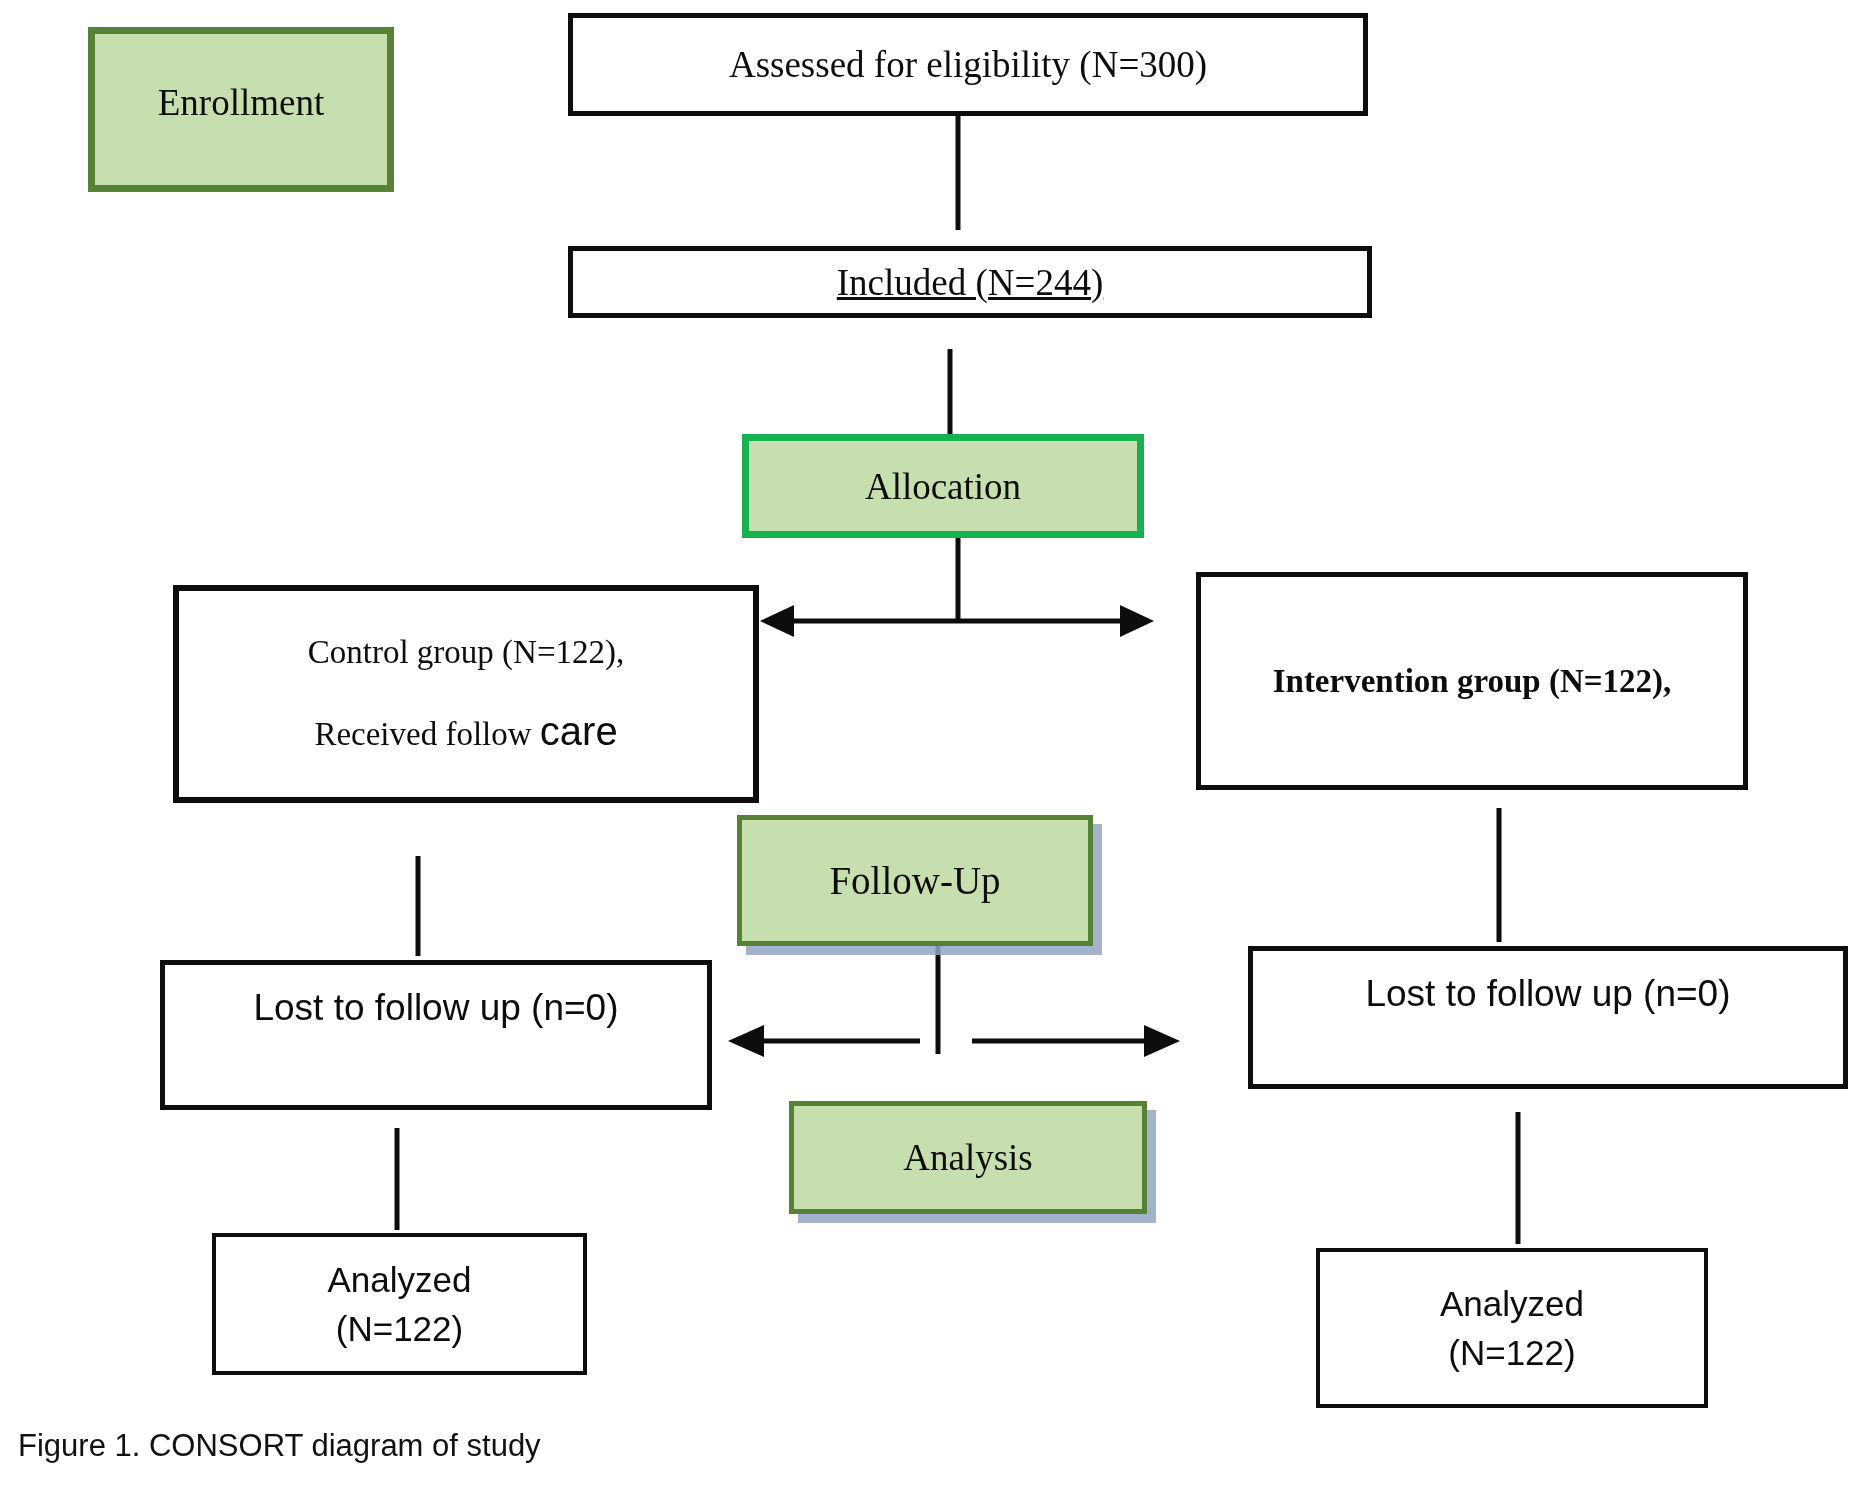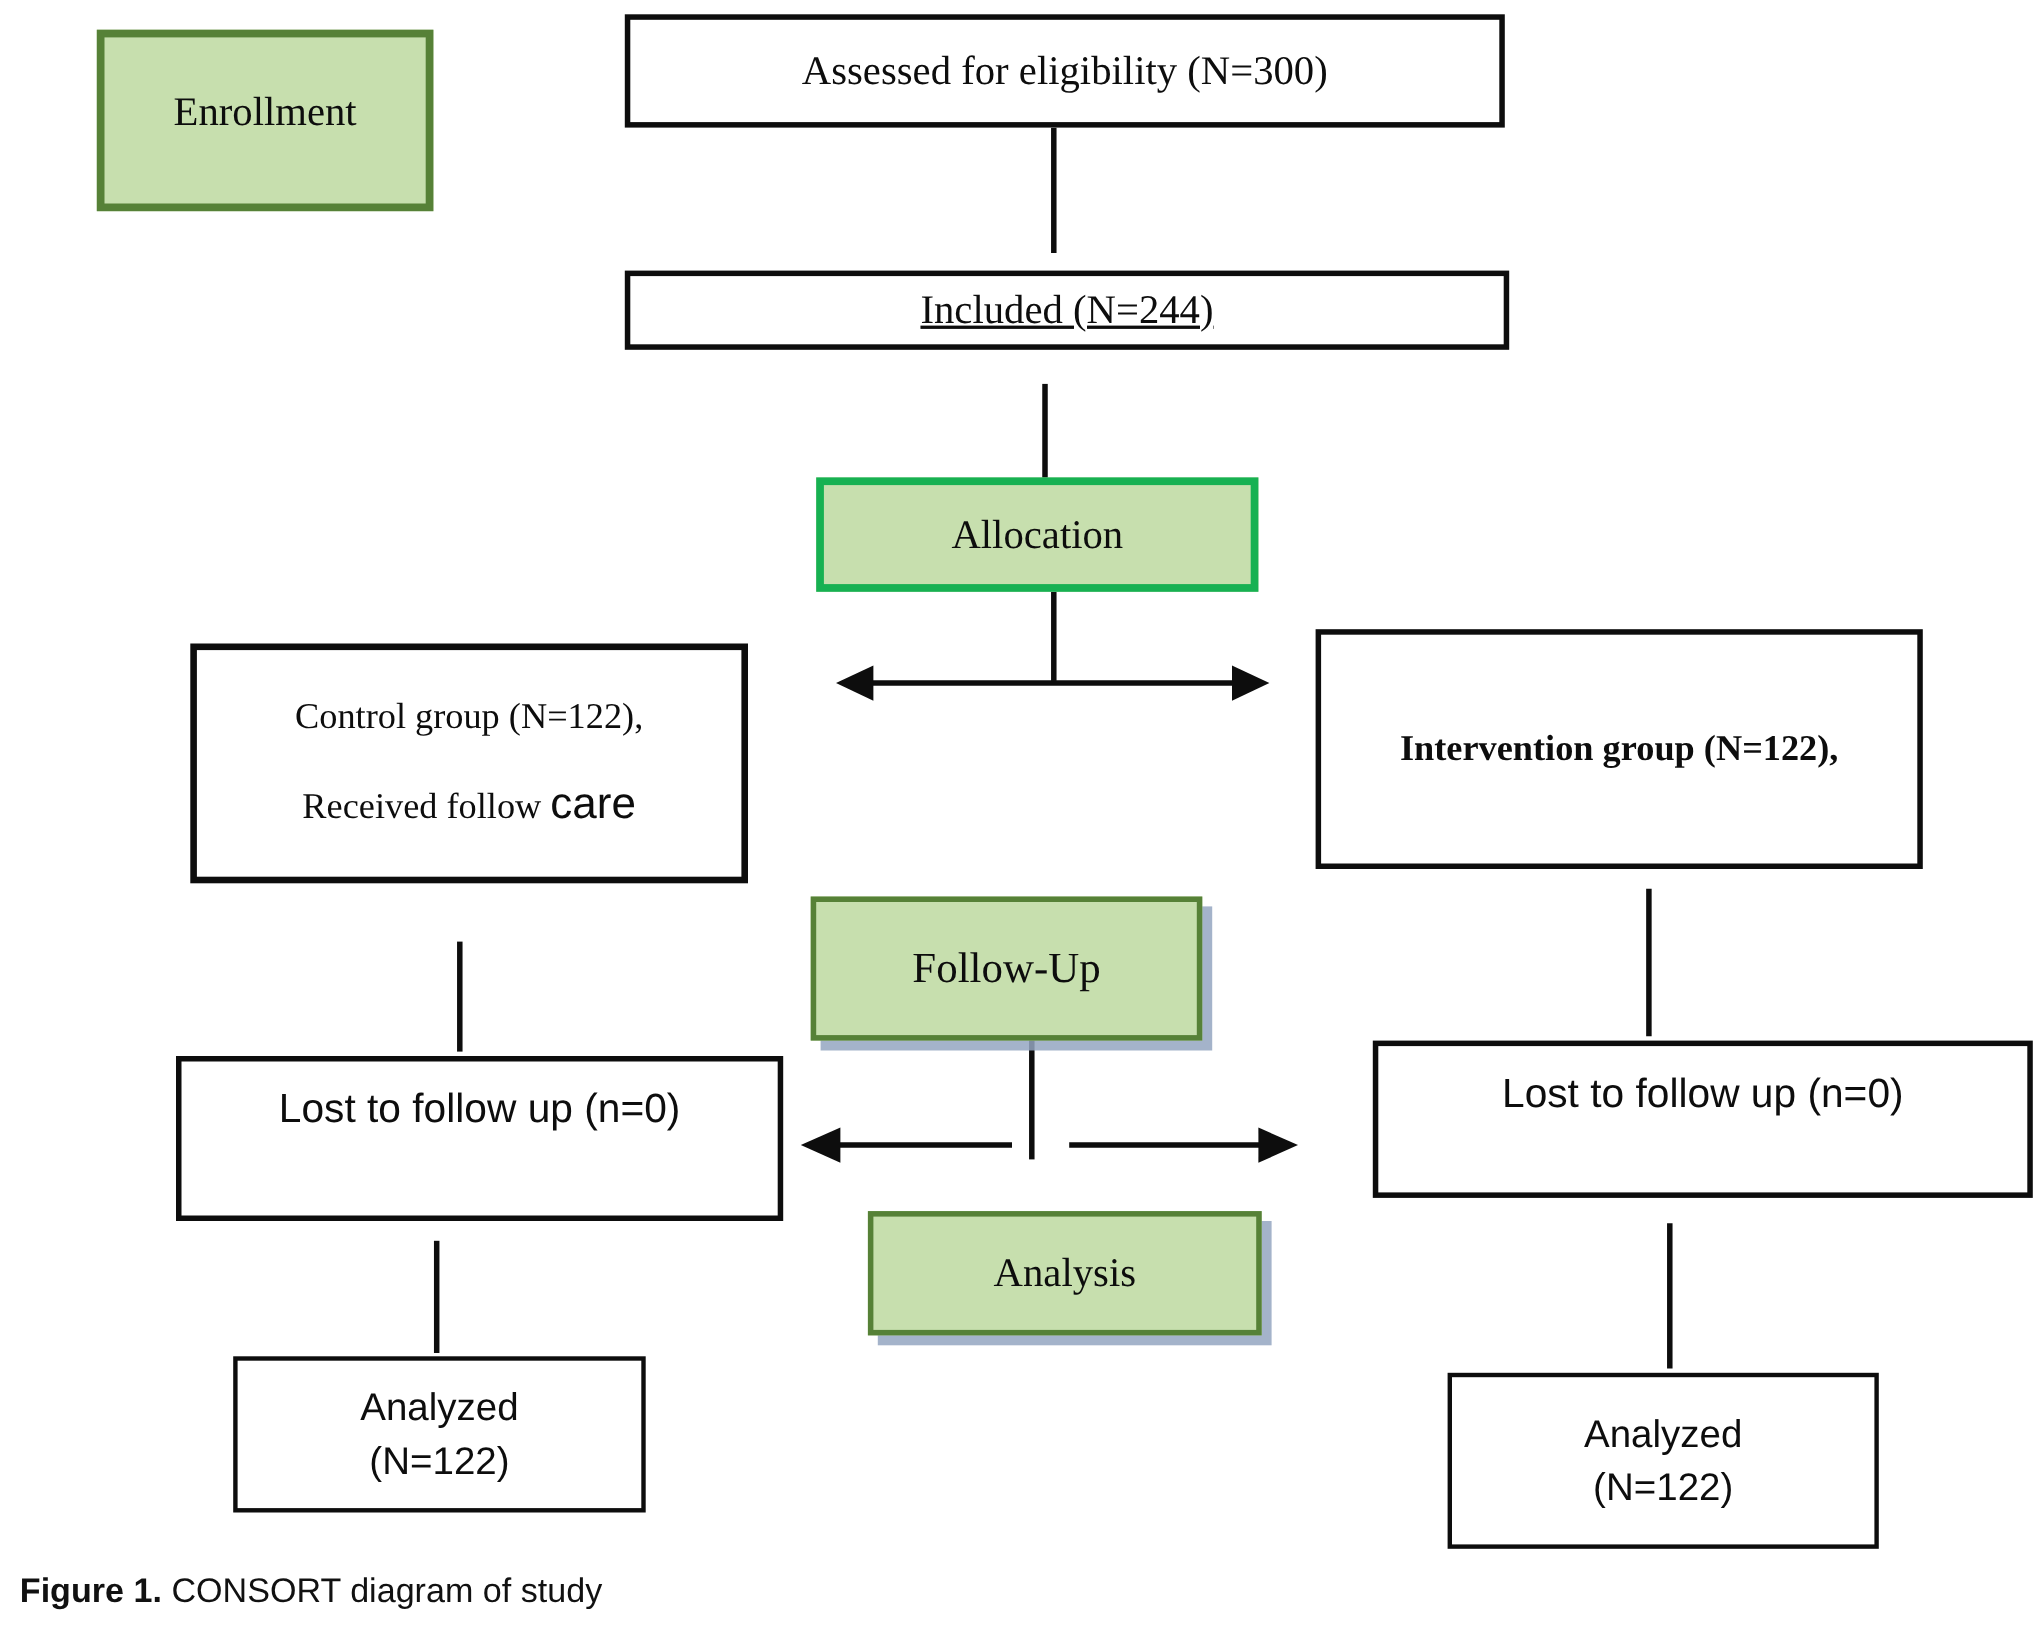--- a/index.html
+++ b/index.html
@@ -29,38 +29,38 @@
   .b-enrollment{left:88px;top:27px;width:306px;height:165px;font-size:37px;padding-bottom:14px;}
   .b-allocation{left:742px;top:434px;width:402px;height:104px;font-size:37px;border:7px solid #17b152;}
   .b-followup{left:737px;top:815px;width:356px;height:131px;font-size:39px;border:5px solid #568137;
               box-shadow:9px 9px 0 rgba(148,166,193,0.85);}
   .b-analysis{left:789px;top:1101px;width:358px;height:113px;font-size:37px;border:5px solid #568137;
               box-shadow:9px 9px 0 rgba(148,166,193,0.85);}
 
   
   .b-assessed{left:568px;top:13px;width:800px;height:103px;font-size:37px;}
   .b-included{left:568px;top:246px;width:804px;height:72px;font-size:37px;text-decoration:underline;}
-  .b-control{left:173px;top:585px;width:507px;height:218px;font-size:33px;border-width:6px;
+  .b-control{left:173px;top:585px;width:586px;height:218px;font-size:33px;border-width:6px;
              justify-content:space-evenly;padding:6px 16px;}
   .b-control .care{font-family:"Liberation Sans","DejaVu Sans",sans-serif;font-size:40px;margin-top:40px;}
   .b-intervention{left:1196px;top:572px;width:552px;height:218px;font-size:33px;
              justify-content:space-evenly;padding:8px 0;line-height:1.35;font-weight:bold;}
   .b-lost-left{left:160px;top:960px;width:552px;height:150px;font-size:37px;
              justify-content:flex-start;padding-top:22px;}
   .b-lost-right{left:1248px;top:946px;width:600px;height:143px;font-size:37px;
              justify-content:flex-start;padding-top:22px;}
   .b-analyzed-left{left:212px;top:1233px;width:375px;height:142px;font-size:35px;line-height:1.4;border-width:4px;}
   .b-analyzed-right{left:1316px;top:1248px;width:392px;height:160px;font-size:35px;line-height:1.4;border-width:4px;}
 
   .caption{
     position:absolute;left:18px;top:1428px;
     font-family:"Liberation Sans","DejaVu Sans",sans-serif;
     font-size:31px;color:#111;
   }
-  .caption .fig-label{font-weight:bold;}
+  .caption .fig-label{font-weight:normal;}
 </style>
 </head>
 <body>
 
 <div class="canvas">
 
   <svg class="connectors" viewBox="0 0 1858 1500">
     <g stroke="#0d0d0d" stroke-width="5" fill="#0d0d0d">
       <line x1="958" y1="116" x2="958" y2="230"></line>
       <line x1="950" y1="349" x2="950" y2="436"></line>

